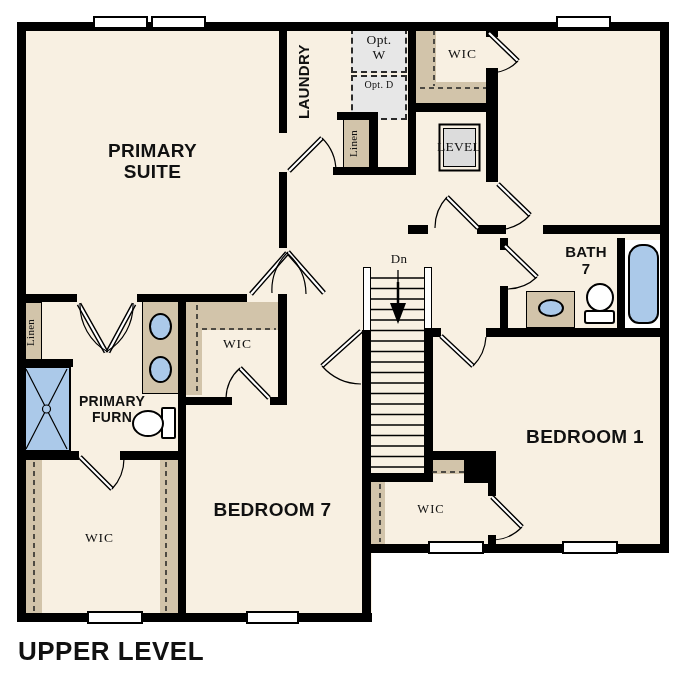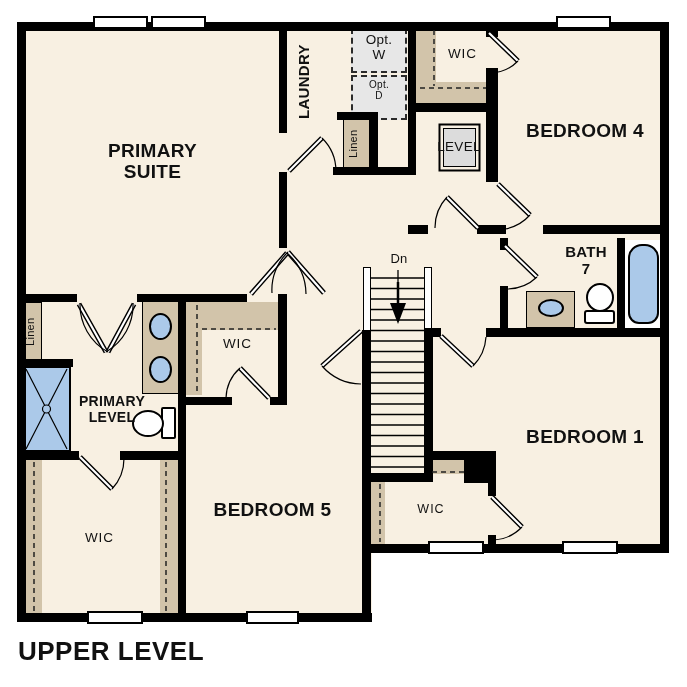--- a/index.html
+++ b/index.html
@@ -15,21 +15,21 @@
            box-shadow:0 0 0 2.5px #f8f0e2,0 0 0 4.5px #000;}
   .rail{position:absolute;background:#fff;border:1.5px solid #000;box-sizing:border-box;}
   .niche{position:absolute;background:#fff;}
   .fix{position:absolute;background:#fff;border:2px solid #000;box-sizing:border-box;}
   .oval{border-radius:50%;}
   .blue{background:#abc9e9;}
   .tub{position:absolute;background:#abc9e9;border:2px solid #000;box-sizing:border-box;
        border-radius:14px 14px 11px 11px;}
   .shower{position:absolute;background:#abc9e9;border:2.5px solid #000;box-sizing:border-box;}
   .lbl{position:absolute;font-weight:bold;text-align:center;line-height:1.12;letter-spacing:.3px;}
-  .lbl.plain{font-weight:normal;}
+  .lbl.plain{font-weight:normal;font-family:Liberation Serif, serif;}
   .vert{writing-mode:vertical-rl;transform:rotate(180deg);text-align:center;}
   svg.overlay{position:absolute;left:0;top:0;}
   .title{position:absolute;font-weight:bold;}
 </style>
 </head>
 <body>
 
 <div id="plan">
 
   <div class="floor" style="left:17px;top:22px;width:355px;height:600px;"></div>
@@ -132,28 +132,27 @@
     <path d="M289,171 L322,138 M251,294 L287,253 M288,252 L324,293 M79,304 L106,352 M134,304 L108,352 M80,457 L112,489 M269,398 L240,368 M361,331 L322,366 M441,336 L473,366 M505,246 L537,277 M498,184 L530,215 M489,33 L518,61 M478,228 L447,197 M492,497 L522,527" stroke="#fff" stroke-width="2.2" fill="none"></path>
 
     <path d="M322,138 A47,47 0 0 1 336,171 M287,253 A55,55 0 0 1 306,294 M288,252 A52,52 0 0 0 272,293 M106,352 A54,54 0 0 0 133,303 M108,352 A54,54 0 0 1 80,303 M112,489 A45,45 0 0 0 124,458 M240,368 A42,42 0 0 0 226,398 M322,366 A53,53 0 0 0 361,384 M473,366 A45,45 0 0 0 486,337 M537,277 A44,44 0 0 1 506,289 M530,215 A45,45 0 0 1 505,229 M518,61 A40,40 0 0 1 490,73 M447,197 A45,45 0 0 0 435,228 M522,527 A43,43 0 0 1 494,540" stroke="#000" stroke-width="1.2" fill="none"></path>
   </svg>
 
   <div class="lbl" style="left:85px;top:140px;width:135px;font-size:19px;">PRIMARY SUITE</div>
   <div class="lbl vert" style="left:296px;top:36px;width:20px;height:92px;font-size:15px;">LAUNDRY</div>
   <div class="lbl plain" style="left:364px;top:32px;width:30px;font-size:13.5px;">Opt. W</div>
   <div class="lbl plain" style="left:364px;top:79px;width:30px;font-size:10px;">Opt. D</div>
   <div class="lbl plain" style="left:435px;top:46px;width:55px;font-size:13.5px;letter-spacing:1px;">WIC</div>
-  <div class="lbl" style="left:505px;top:120px;width:160px;font-size:19px;">BEDROOM 4</div>
   <div class="lbl plain" style="left:433px;top:139px;width:52px;font-size:13.5px;">LEVEL</div>
   <div class="lbl plain vert" style="left:347px;top:120px;width:19px;height:47px;font-size:11px;">Linen</div>
   <div class="lbl" style="left:560px;top:244px;width:52px;font-size:15px;">BATH 7</div>
   <div class="lbl plain" style="left:385px;top:252px;width:28px;font-size:13px;">Dn</div>
   <div class="lbl plain vert" style="left:24px;top:306px;width:18px;height:52px;font-size:11px;">Linen</div>
-  <div class="lbl" style="left:66px;top:394px;width:92px;font-size:14px;">PRIMARY LEVEL</div>
+  <div class="lbl" style="left:66px;top:394px;width:92px;font-size:14px;">PRIMARY FURN</div>
   <div class="lbl plain" style="left:210px;top:336px;width:55px;font-size:13.5px;letter-spacing:1px;">WIC</div>
   <div class="lbl plain" style="left:72px;top:530px;width:55px;font-size:13.5px;letter-spacing:1px;">WIC</div>
-  <div class="lbl" style="left:200px;top:499px;width:145px;font-size:19px;">BEDROOM 5</div>
+  <div class="lbl" style="left:200px;top:499px;width:145px;font-size:19px;">BEDROOM 7</div>
   <div class="lbl plain" style="left:406px;top:502px;width:50px;font-size:12.5px;letter-spacing:1px;">WIC</div>
   <div class="lbl" style="left:505px;top:426px;width:160px;font-size:19px;">BEDROOM 1</div>
 
   <div class="title" style="left:18px;top:636px;font-size:26px;letter-spacing:.5px;">UPPER LEVEL</div>
 
 </div>
 
 </body></html>

